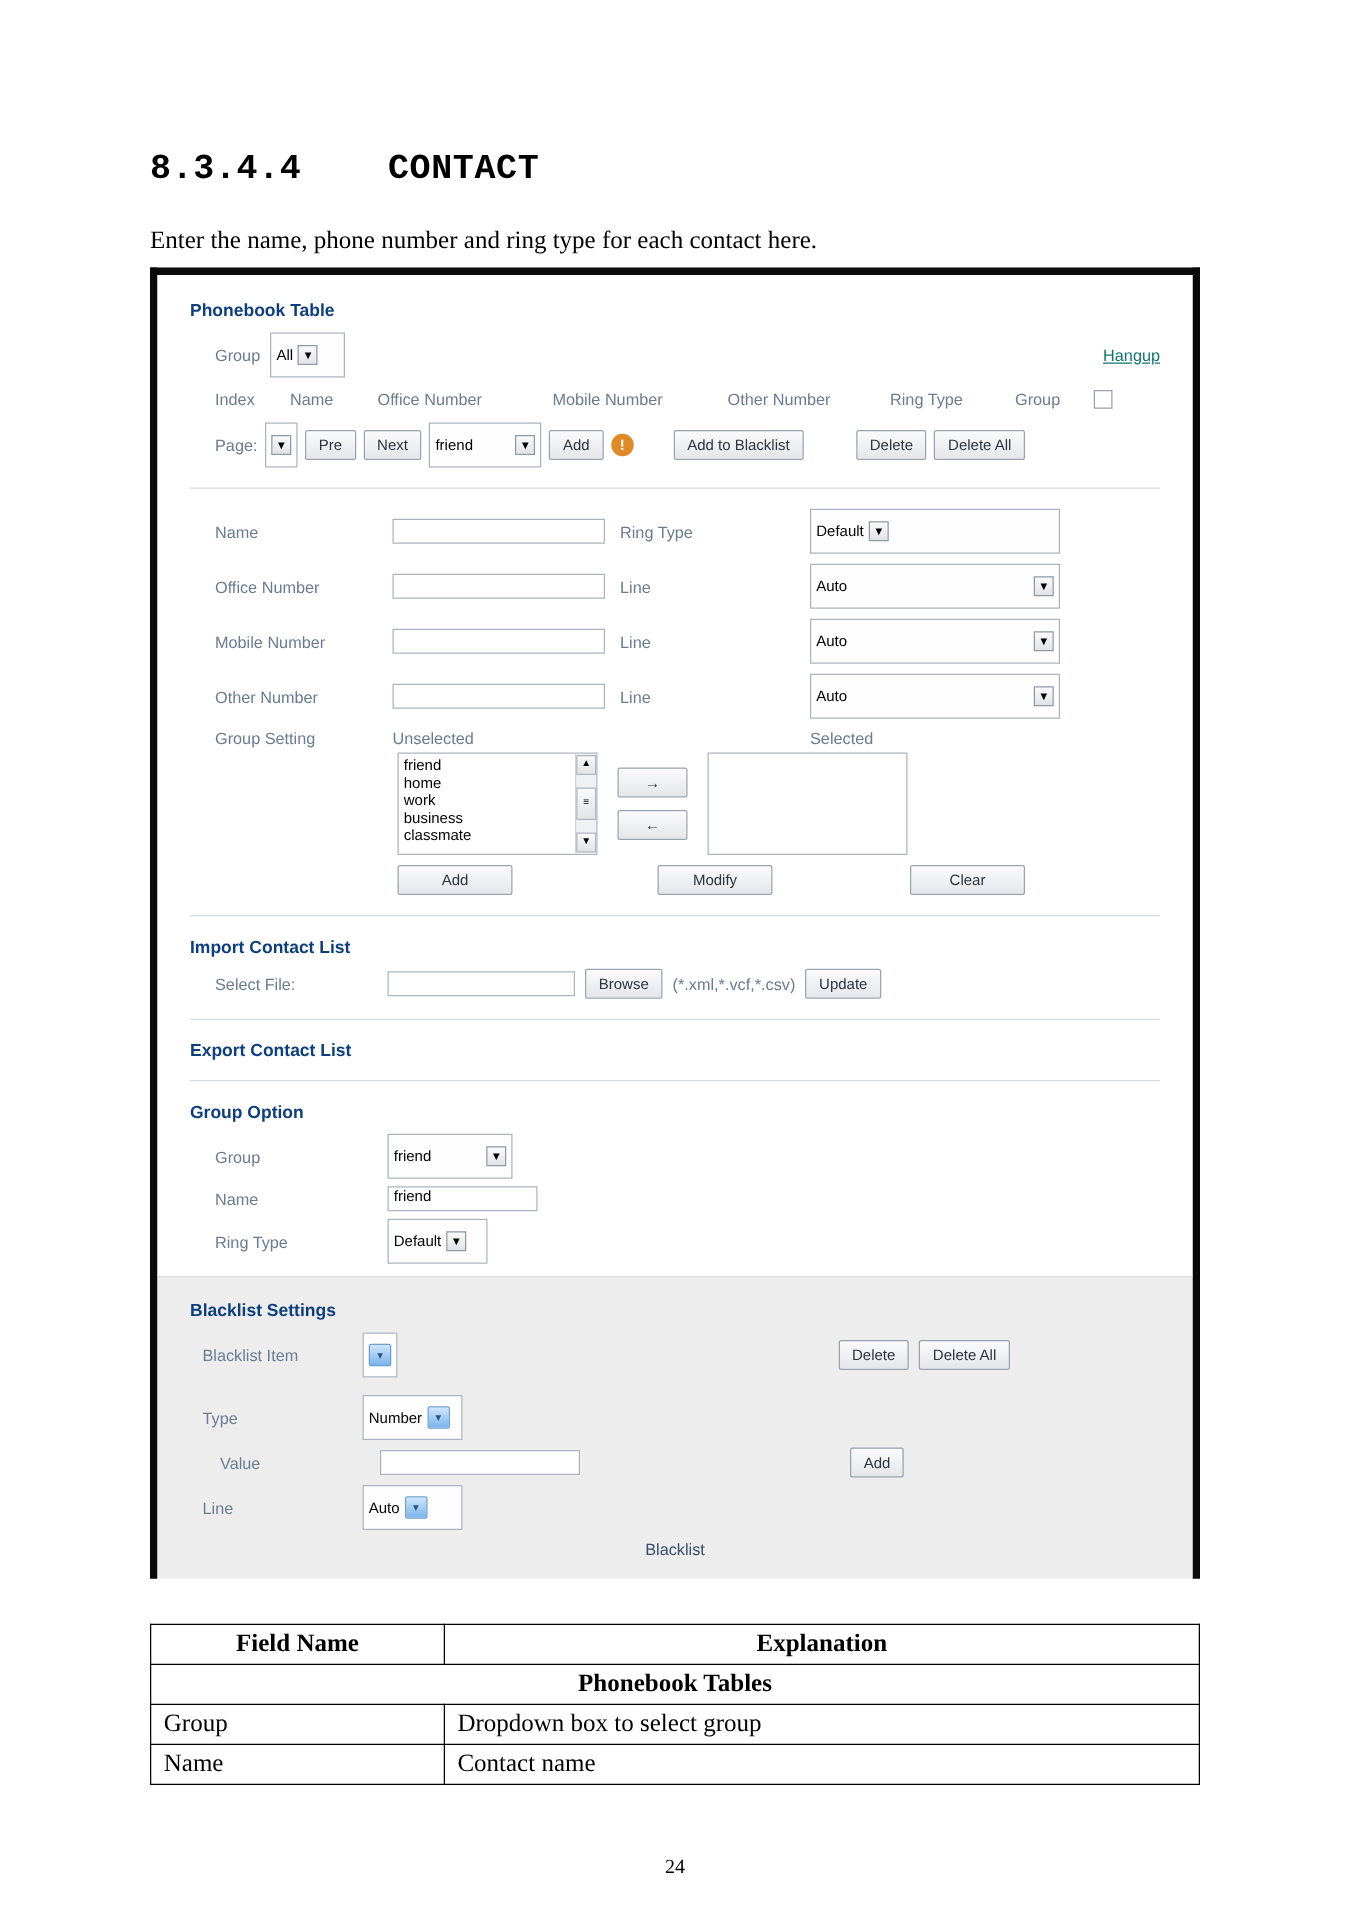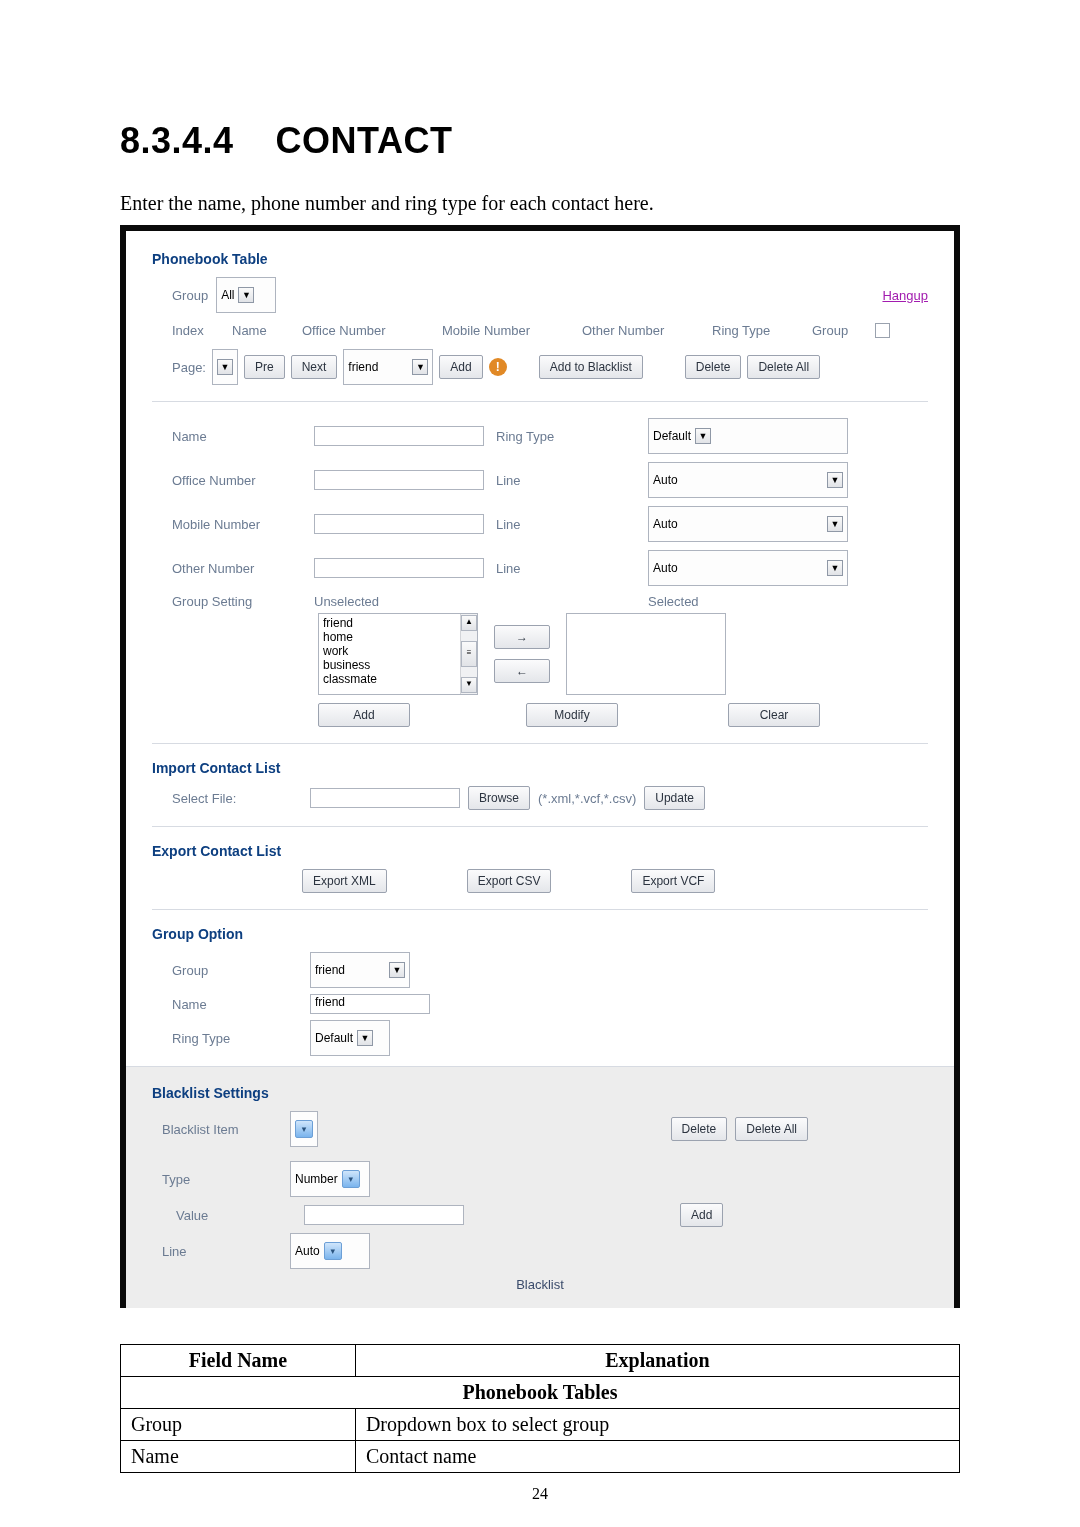--- a/index.html
+++ b/index.html
@@ -11,23 +11,23 @@
   }
   .page {
     width: 1080px;
     min-height: 1527px;
     margin: 0 auto;
     position: relative;
     padding: 120px 120px 40px 120px;
     box-sizing: border-box;
   }
   .heading-section {
-    font-family: Liberation Sans, sans-serif;
+    font-family: Liberation Mono, monospace;
     font-weight: bold;
-    font-size: 36px;
+    font-size: 28px;
     margin-bottom: 30px;
     letter-spacing: 0.5px;
   }
   .intro-line {
     font-family: "Times New Roman", serif;
     font-size: 20px;
     margin-bottom: 10px;
   }
 
   
@@ -119,21 +119,21 @@
     display:inline-flex; align-items:center; justify-content:center;
     border: 1px solid #9ba2af;
     background: linear-gradient(#fbfbfc, #e4e6ea);
     color: #2c3440;
     height: 22px;
     padding: 0 10px;
     font-size: 12px;
     border-radius: 2px;
     cursor: pointer;
   }
-  .link-hangup { color: #a21caf; text-decoration: underline; cursor: pointer; }
+  .link-hangup { color: #0f766e; text-decoration: underline; cursor: pointer; }
 
   .table-headers {
     display: flex;
     color: #6b7b92;
     font-size: 13px;
     margin: 10px 0 8px 20px;
     gap: 0;
   }
   .th { flex: none; }
 
@@ -380,25 +380,20 @@
         <span class="muted-label" style="width:130px;">Select File:</span>
         <span class="input-box"></span>
         <span class="btn">Browse</span>
         <span class="muted-label">(*.xml,*.vcf,*.csv)</span>
         <span class="btn">Update</span>
       </div>
 
       <hr class="hr">
 
       <div class="section-title">Export Contact List</div>
-      <div class="row" style="margin-left:150px; gap:80px;">
-        <span class="btn">Export XML</span>
-        <span class="btn">Export CSV</span>
-        <span class="btn">Export VCF</span>
-      </div>
 
       <hr class="hr">
 
       <div class="section-title">Group Option</div>
       <div style="margin-left:20px;">
         <div class="row" style="margin-bottom:6px;">
           <span class="muted-label" style="width:130px;">Group</span>
           <span class="dropdown" style="min-width:100px;">
             <span>friend</span>
             <span style="flex:1"></span>

